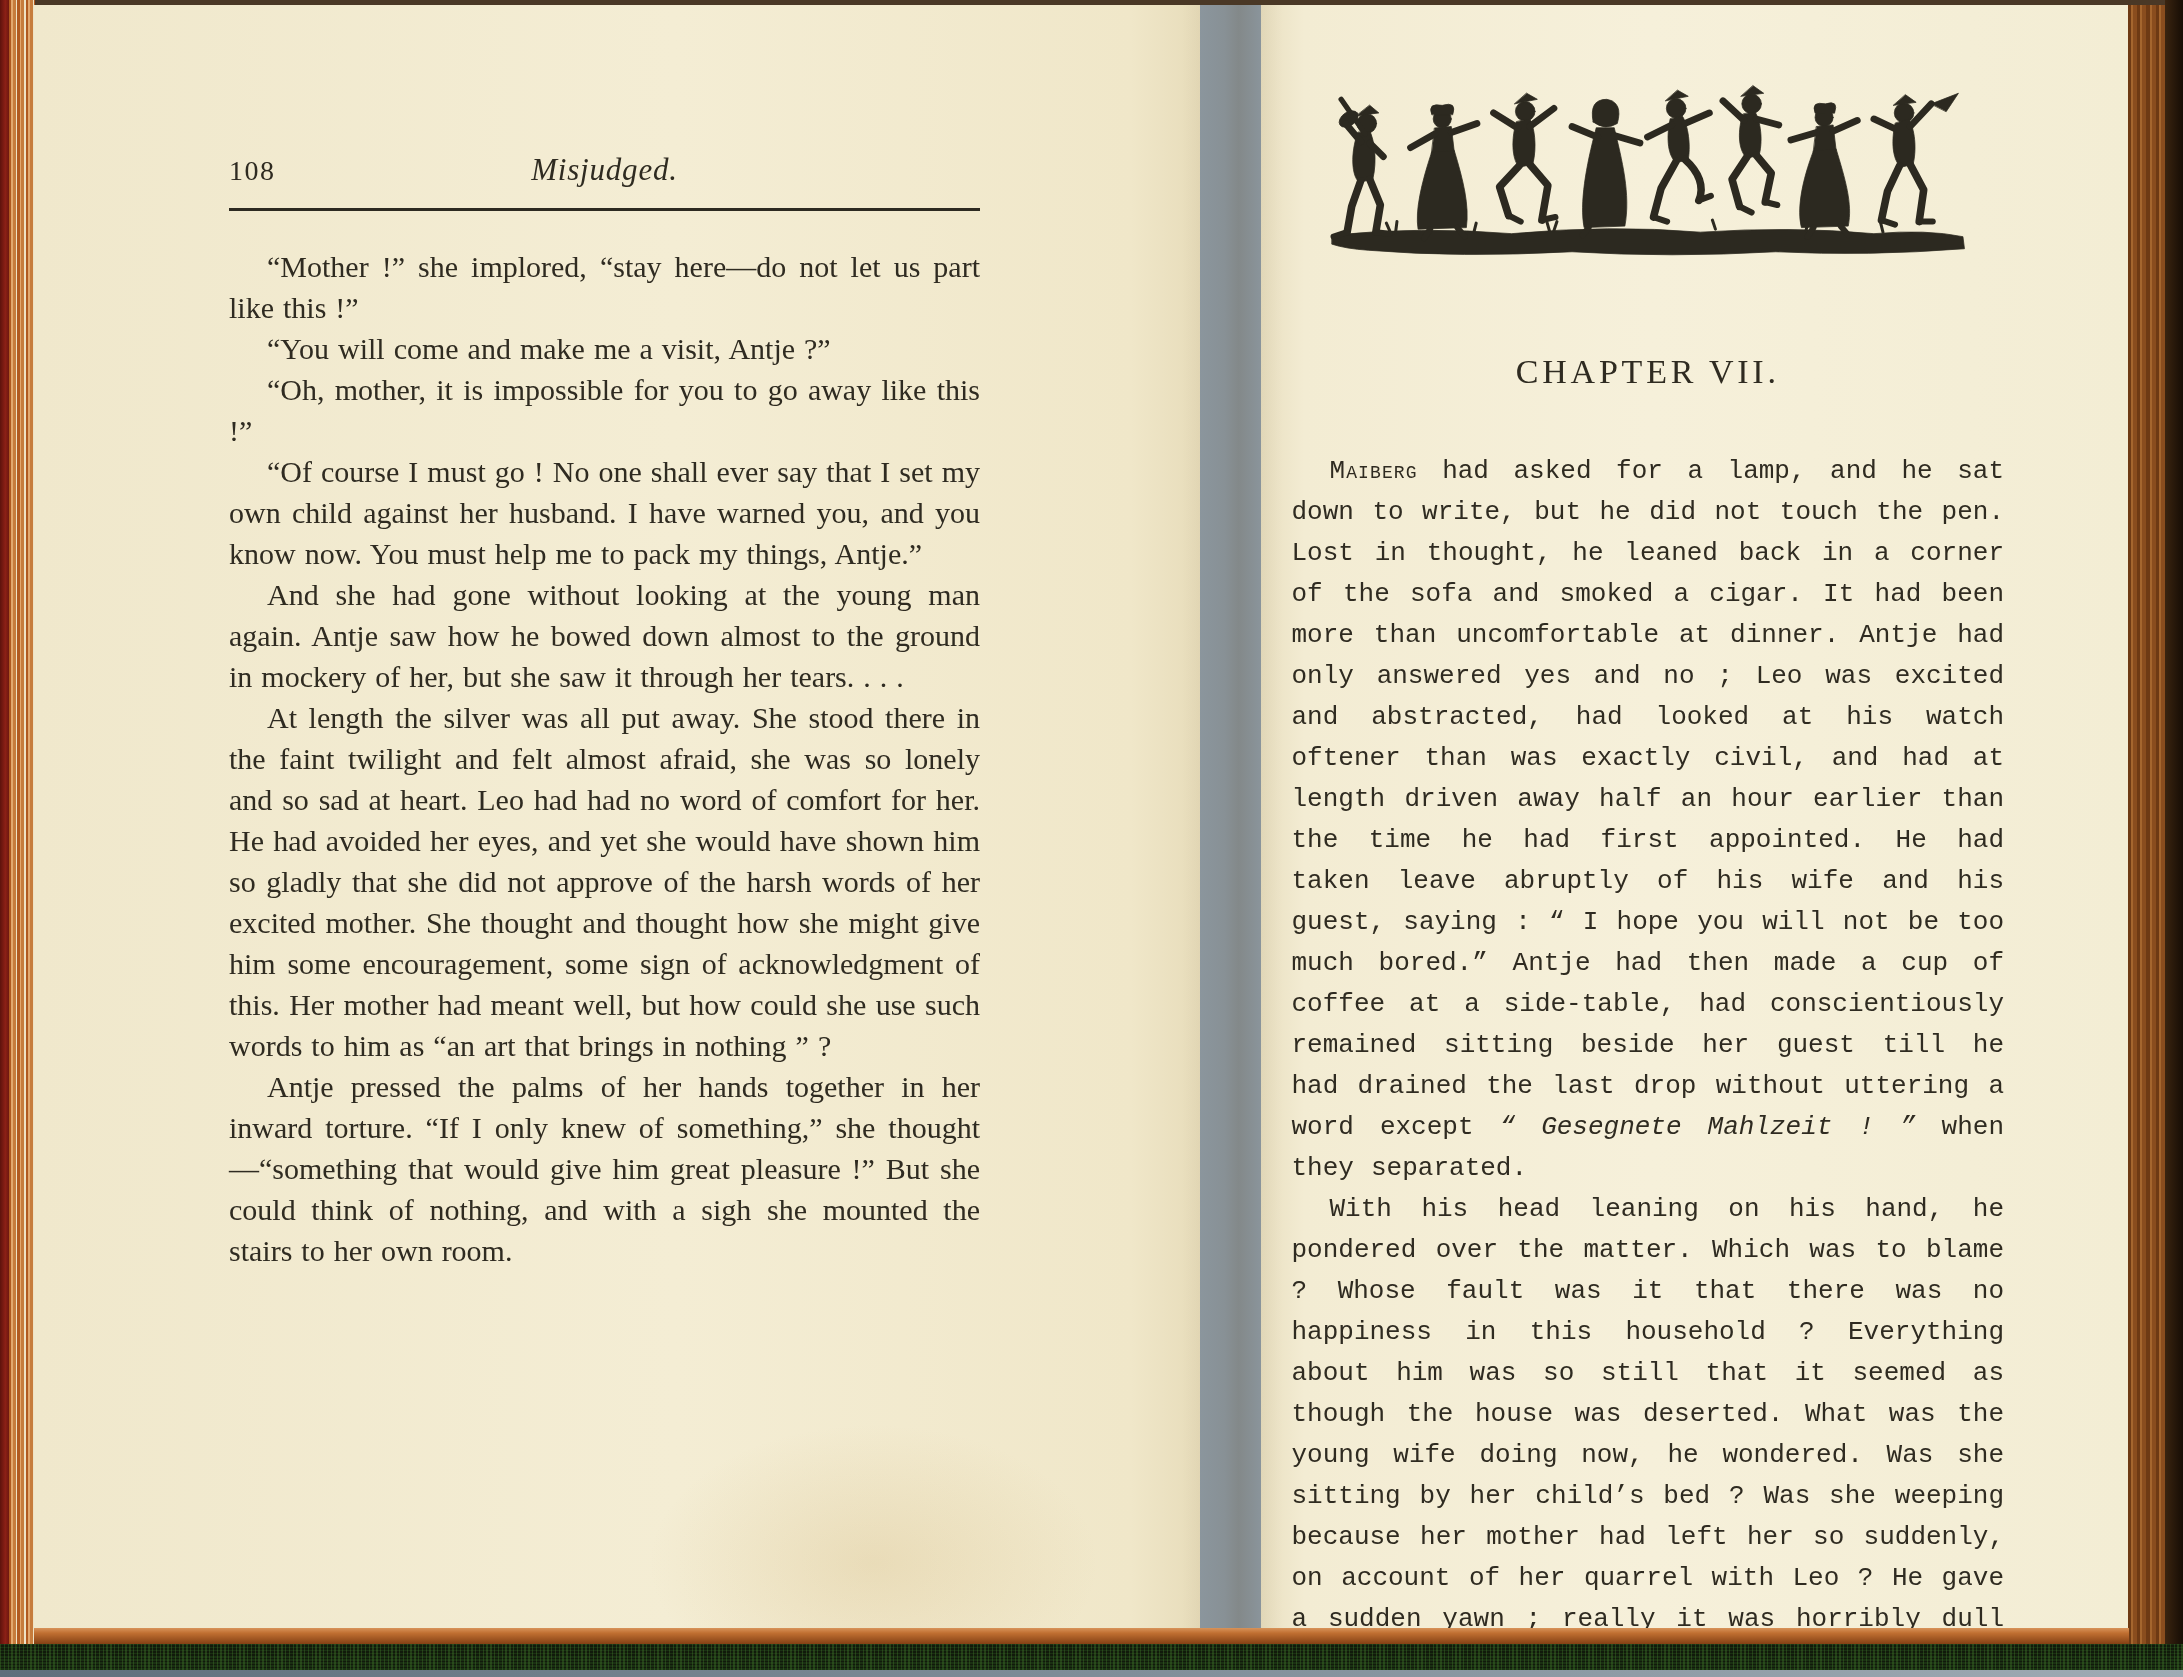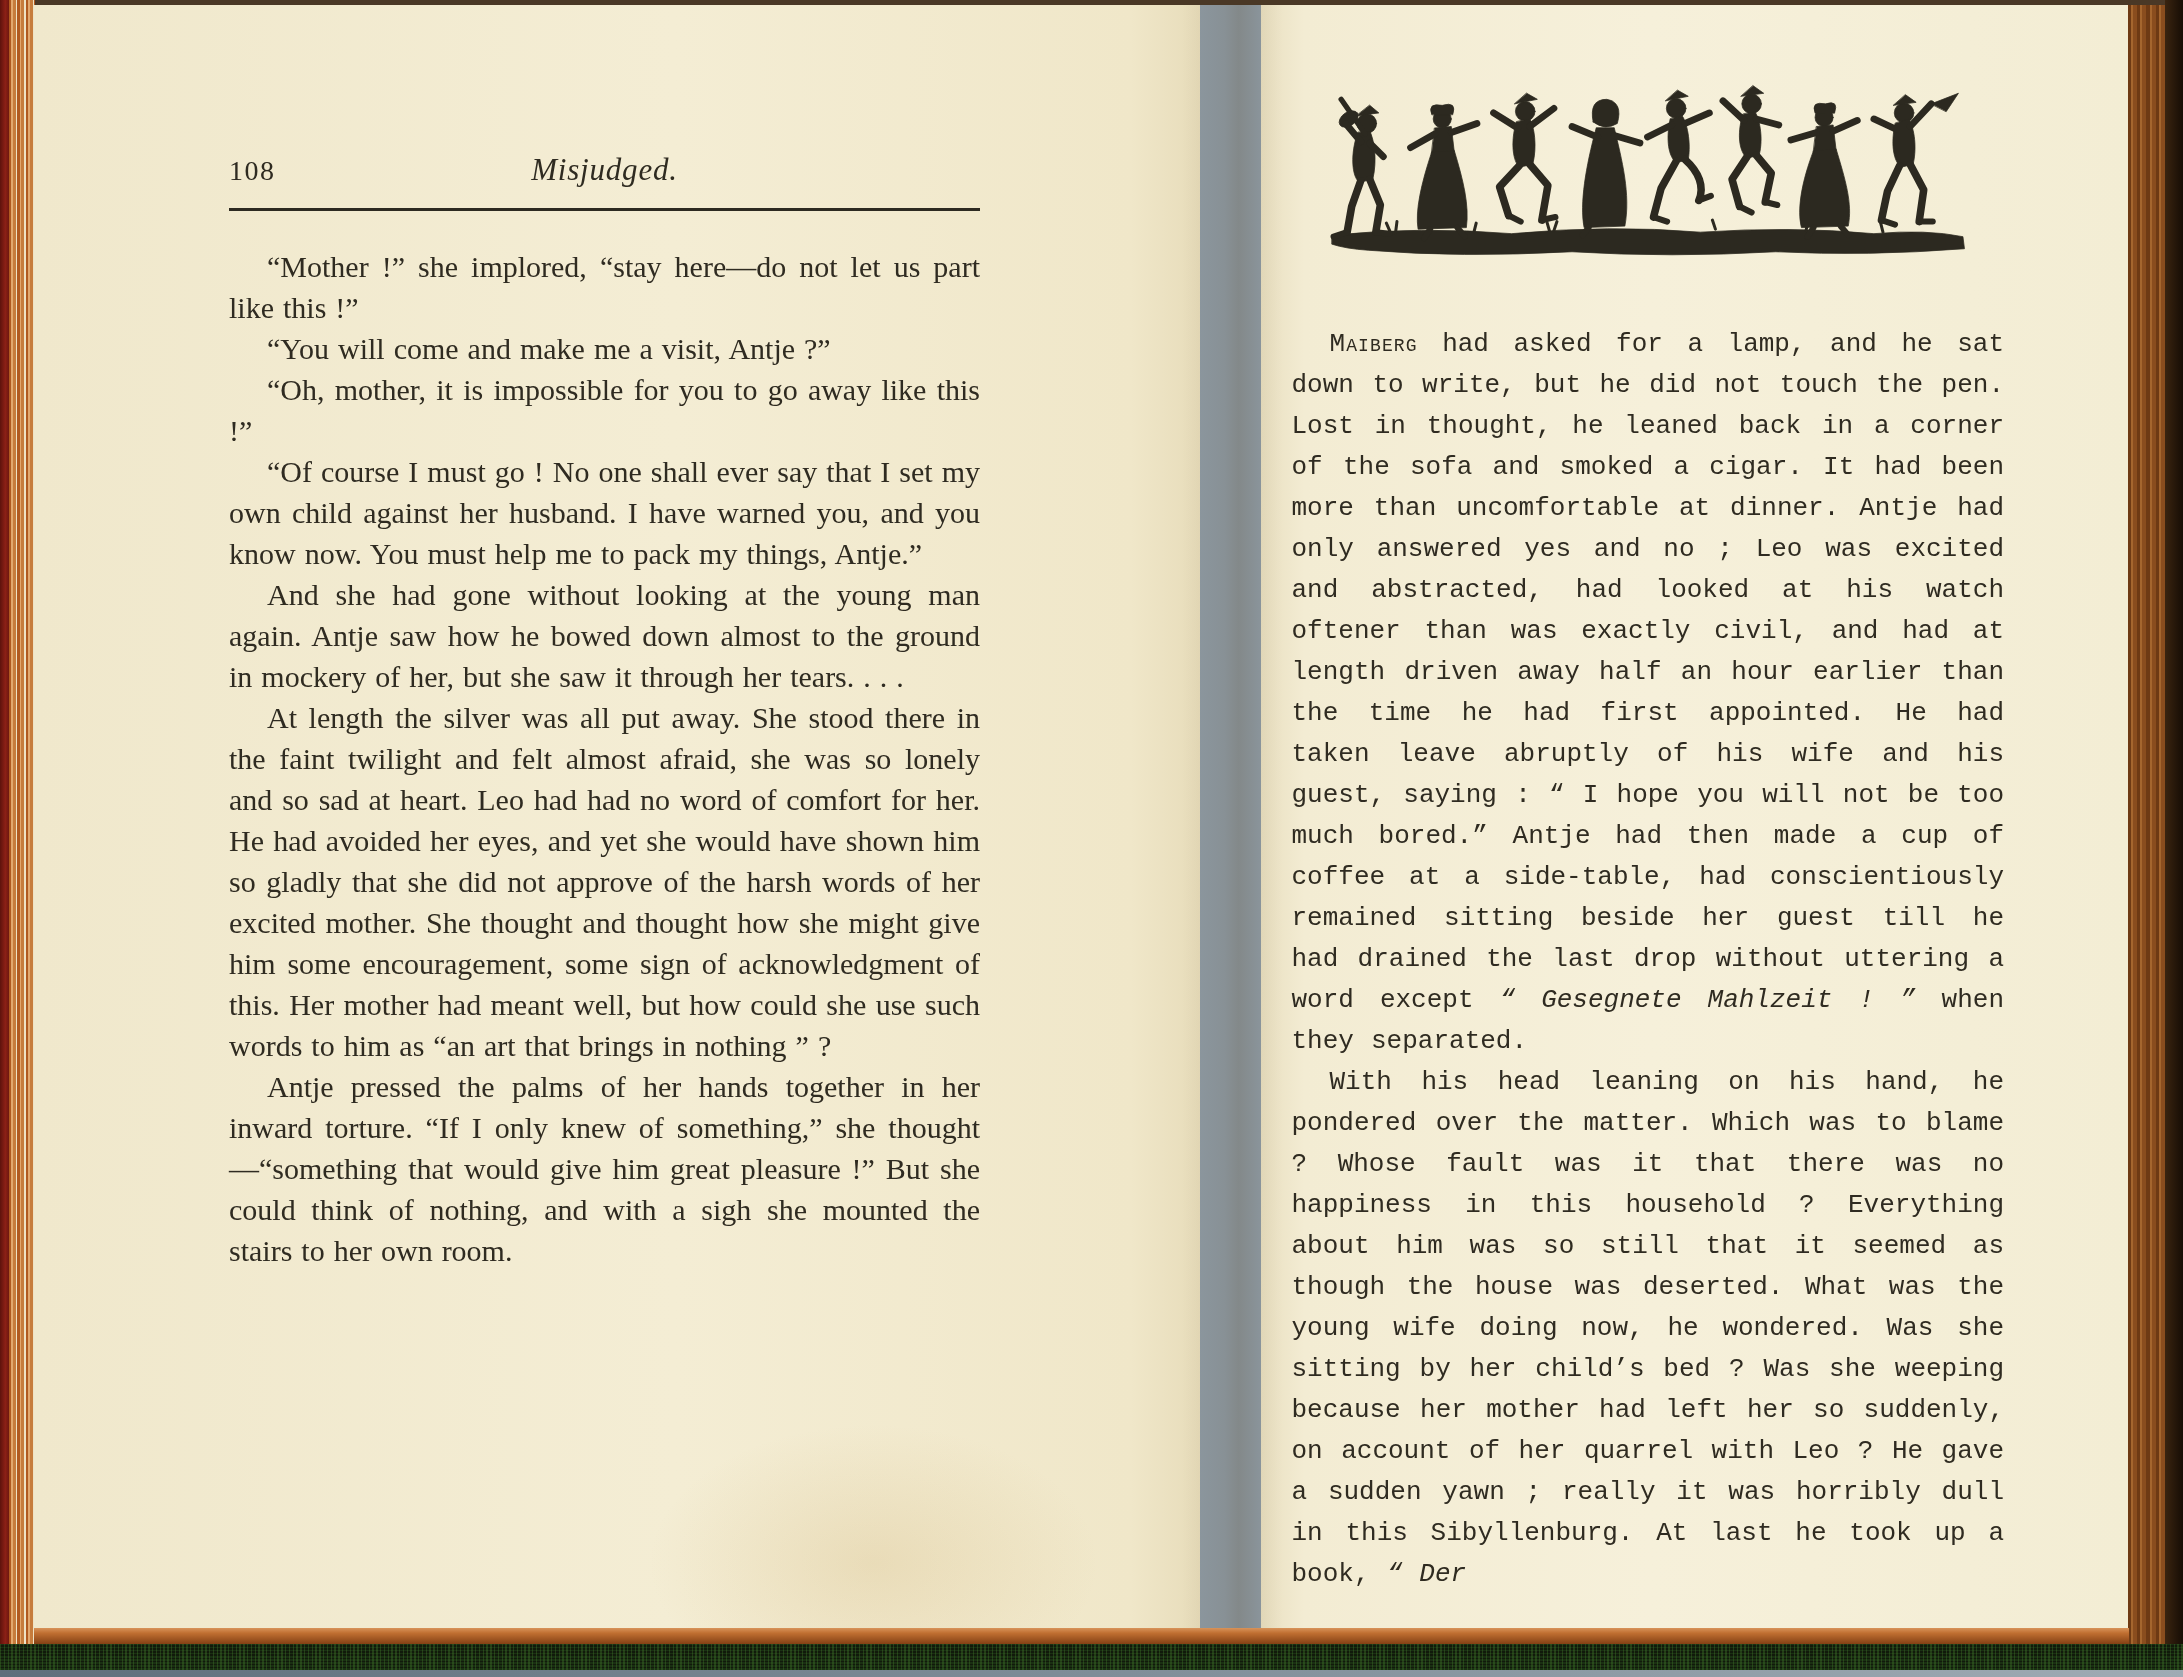--- a/index.html
+++ b/index.html
@@ -181,20 +181,21 @@
               <path d="M14 64 L42 34" stroke-width="9" fill="none"></path>
               <path d="M42 34 L78 20 L62 44 Z"></path>
               <path d="M0 116 L-16 150 L-24 188" stroke-width="10" fill="none"></path>
               <path d="M14 114 L32 148 L26 190" stroke-width="10" fill="none"></path>
               <path d="M-24 188 L-6 194" stroke-width="8" fill="none"></path>
               <path d="M26 190 L44 190" stroke-width="8" fill="none"></path>
             </g>
           </g>
         </svg>
       </div>
+      <div class="chapter-title">CHAPTER VII.</div>
       <div class="right-body">
         <p><span class="lead">Maiberg</span><span> had asked for a lamp, and he sat down to write, but he did not touch the pen.  Lost in thought, he leaned back in a corner of the sofa and smoked a cigar.  It had been more than uncomfortable at dinner.  Antje had only answered yes and no ; Leo was excited and abstracted, had looked at his watch oftener than was exactly civil, and had at length driven away half an hour earlier than the time he had first appointed.  He had taken leave abruptly of his wife and his guest, saying : “ I hope you will not be too much bored.”  Antje had then made a cup of coffee at a side-table, had conscientiously remained sitting beside her guest till he had drained the last drop without uttering a word except </span><i>“ Gesegnete Mahlzeit ! ”</i><span>  when they separated.</span></p>
         <p><span>With his head leaning on his hand, he pondered over the matter.  Which was to blame ?  Whose fault was it that there was no happiness in this household ?  Everything about him was so still that it seemed as though the house was deserted.  What was the young wife doing now, he wondered.  Was she sitting by her child’s bed ?  Was she weeping because her mother had left her so suddenly, on account of her quarrel with Leo ?  He gave a sudden yawn ; really it was horribly dull in this Sibyllenburg.  At last he took up a book, </span><i>“ Der</i></p>
       </div>
     </div>
   </div>
 
   <div class="gutter-shadow"></div>
   <div class="deckle-bottom"></div>
   <div class="cloth-bottom"></div>

